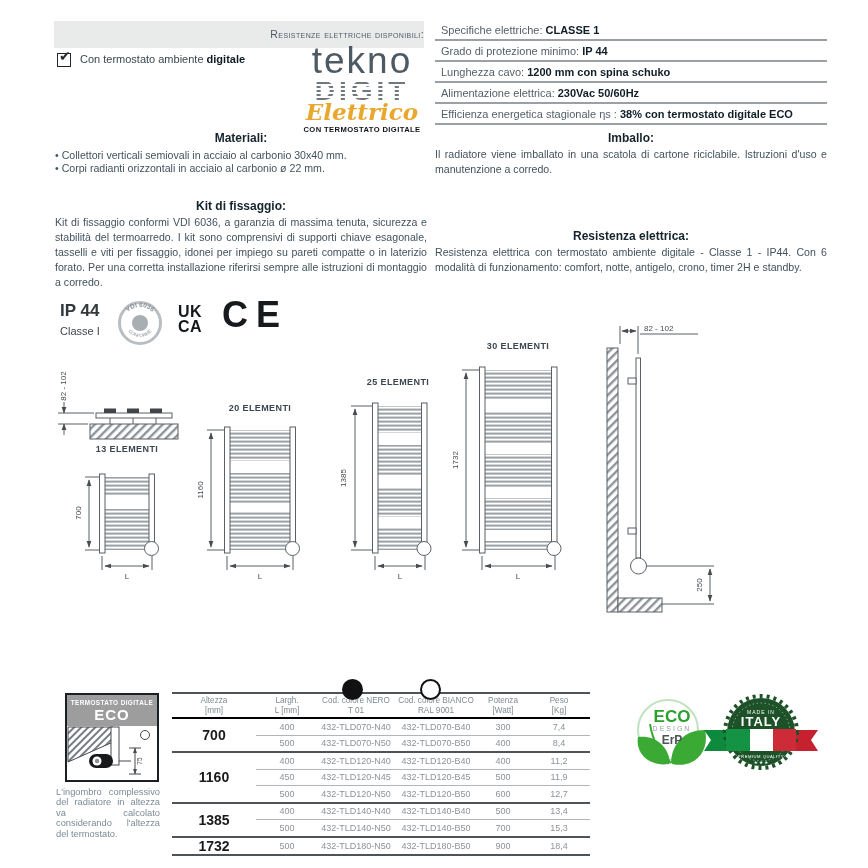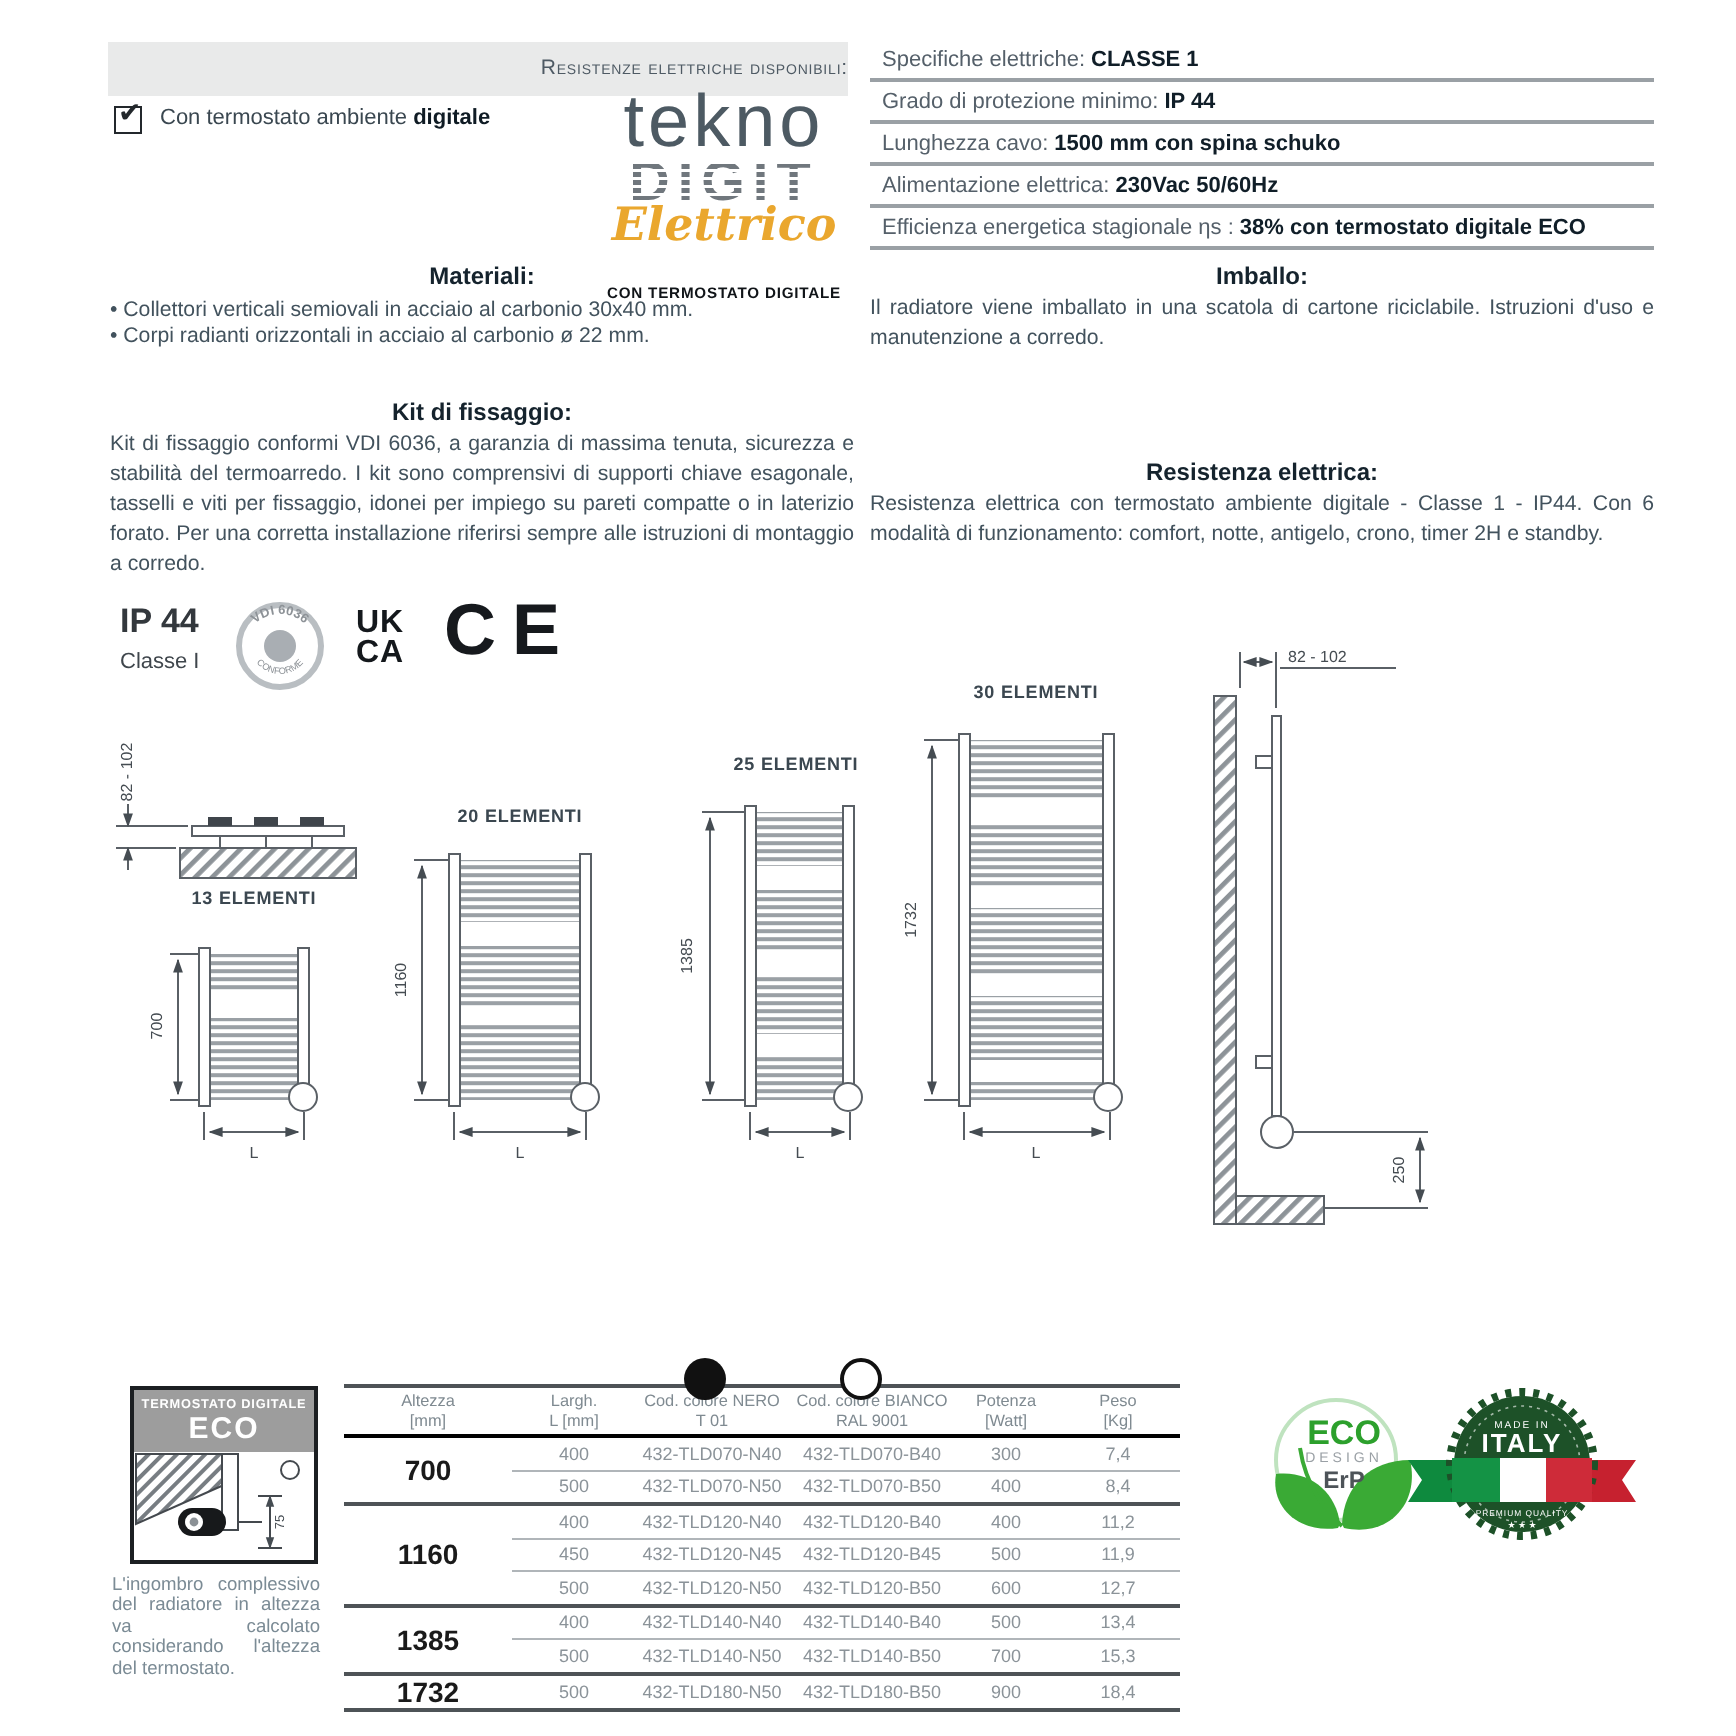--- a/index.html
+++ b/index.html
@@ -19,21 +19,21 @@
 
   
   .logo{left:296px;top:44px;width:132px;text-align:center;}
   .lg-tekno{font-size:37px;font-weight:400;color:#4d5a63;letter-spacing:2px;line-height:34px;}
   .lg-digit{position:relative;display:inline-block;font-size:28px;font-weight:bold;
         color:#70777d;letter-spacing:4px;line-height:25px;}
   .lg-digit::after{content:"";position:absolute;inset:0;
         background:repeating-linear-gradient(180deg,transparent 0 2.5px,#fff 2.5px 4px);}
   .lg-ele{font-family:"DejaVu Serif",serif;font-style:italic;font-weight:bold;
         font-size:23px;color:#eaa72e;line-height:20px;margin-top:-2px;}
-  .lg-tag{font-size:7.6px;font-weight:bold;color:#101418;letter-spacing:.4px;margin-top:19px;}
+  .lg-tag{font-size:7.6px;font-weight:bold;color:#101418;letter-spacing:.4px;margin-top:3px;}
 
   
   .specs{left:435px;top:20px;width:392px;}
   .spec-row{border-bottom:2px solid #9aa0a5;padding:4px 0 3px 6px;font-size:11px;color:#55606a;}
   .spec-row b{color:#101e28;margin-left:3px;}
 
   
   .sec-h{font-size:12px;font-weight:bold;color:#15232d;text-align:center;}
   .sec-b{font-size:10.6px;color:#42525d;line-height:15px;text-align:justify;}
   .blt{list-style:none;margin:4px 0 0;padding:0;font-size:10.6px;color:#42525d;line-height:12.6px;}
@@ -90,21 +90,21 @@
   <div class="abs logo">
     <div class="lg-tekno">tekno</div>
     <div><span class="lg-digit">DIGIT</span></div>
     <div class="lg-ele">Elettrico</div>
     <div class="lg-tag">CON TERMOSTATO DIGITALE</div>
   </div>
 
   <div class="abs specs">
     <div class="spec-row"><span>Specifiche elettriche:</span><b>CLASSE 1</b></div>
     <div class="spec-row"><span>Grado di protezione minimo:</span><b>IP 44</b></div>
-    <div class="spec-row"><span>Lunghezza cavo:</span><b>1500 mm con spina schuko</b></div>
+    <div class="spec-row"><span>Lunghezza cavo:</span><b>1200 mm con spina schuko</b></div>
     <div class="spec-row"><span>Alimentazione elettrica:</span><b>230Vac 50/60Hz</b></div>
     <div class="spec-row"><span>Efficienza energetica stagionale ηs :</span><b>38% con termostato digitale ECO</b></div>
   </div>
 
   <div class="abs" style="left:55px;top:131px;width:372px">
     <div class="sec-h">Materiali:</div>
     <ul class="blt">
       <li>Collettori verticali semiovali in acciaio al carbonio 30x40 mm.</li>
       <li>Corpi radianti orizzontali in acciaio al carbonio ø 22 mm.</li>
     </ul>

